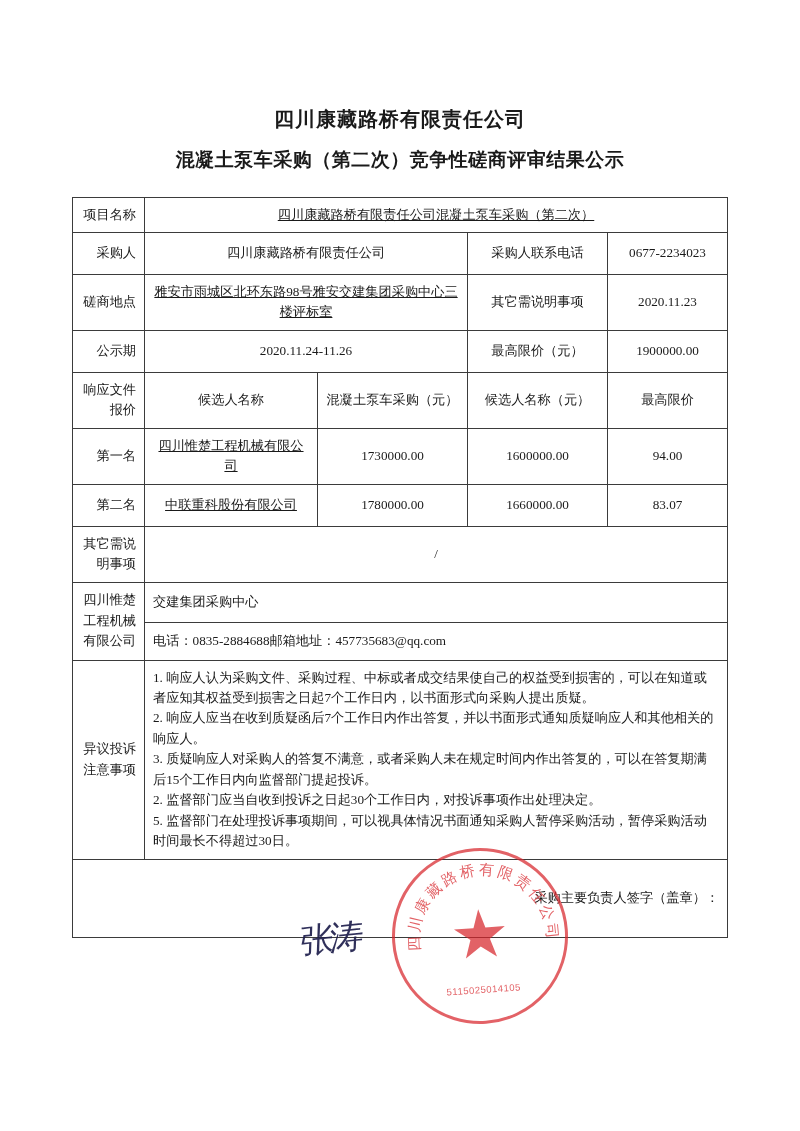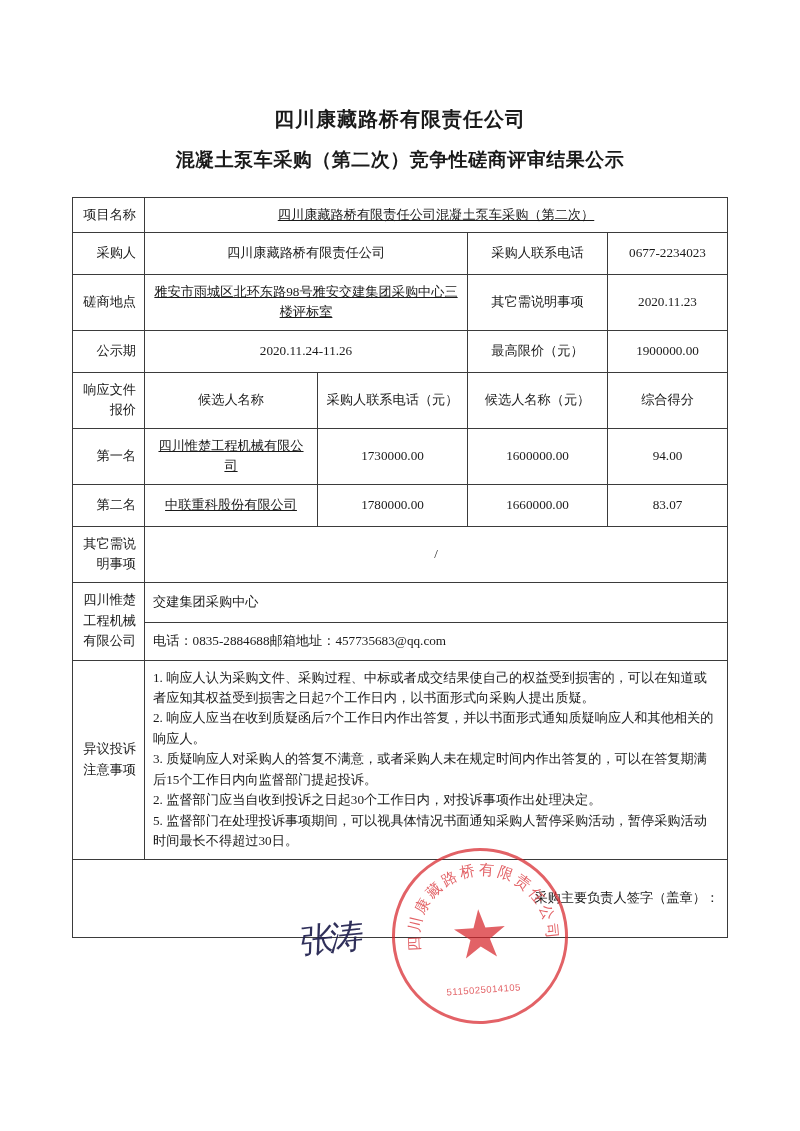--- a/index.html
+++ b/index.html
@@ -172,23 +172,23 @@
     <tr class="row-h2">
       <td class="lbl">公示期</td>
       <td class="ctr" colspan="2">2020.11.24-11.26</td>
       <td class="ctr">最高限价（元）</td>
       <td class="ctr">1900000.00</td>
     </tr>
 
     <tr class="row-h2">
       <td class="lbl">响应文件报价</td>
       <td class="ctr">候选人名称</td>
-      <td class="ctr">采购人联系电话（元）</td>
+      <td class="ctr">混凝土泵车采购（元）</td>
       <td class="ctr">候选人名称（元）</td>
-      <td class="ctr">综合得分</td>
+      <td class="ctr">最高限价</td>
     </tr>
 
     <tr class="row-h3">
       <td class="lbl">第一名</td>
       <td class="lft">四川惟楚工程机械有限公司</td>
       <td class="ctr">1730000.00</td>
       <td class="ctr">1600000.00</td>
       <td class="ctr">94.00</td>
     </tr>
 

